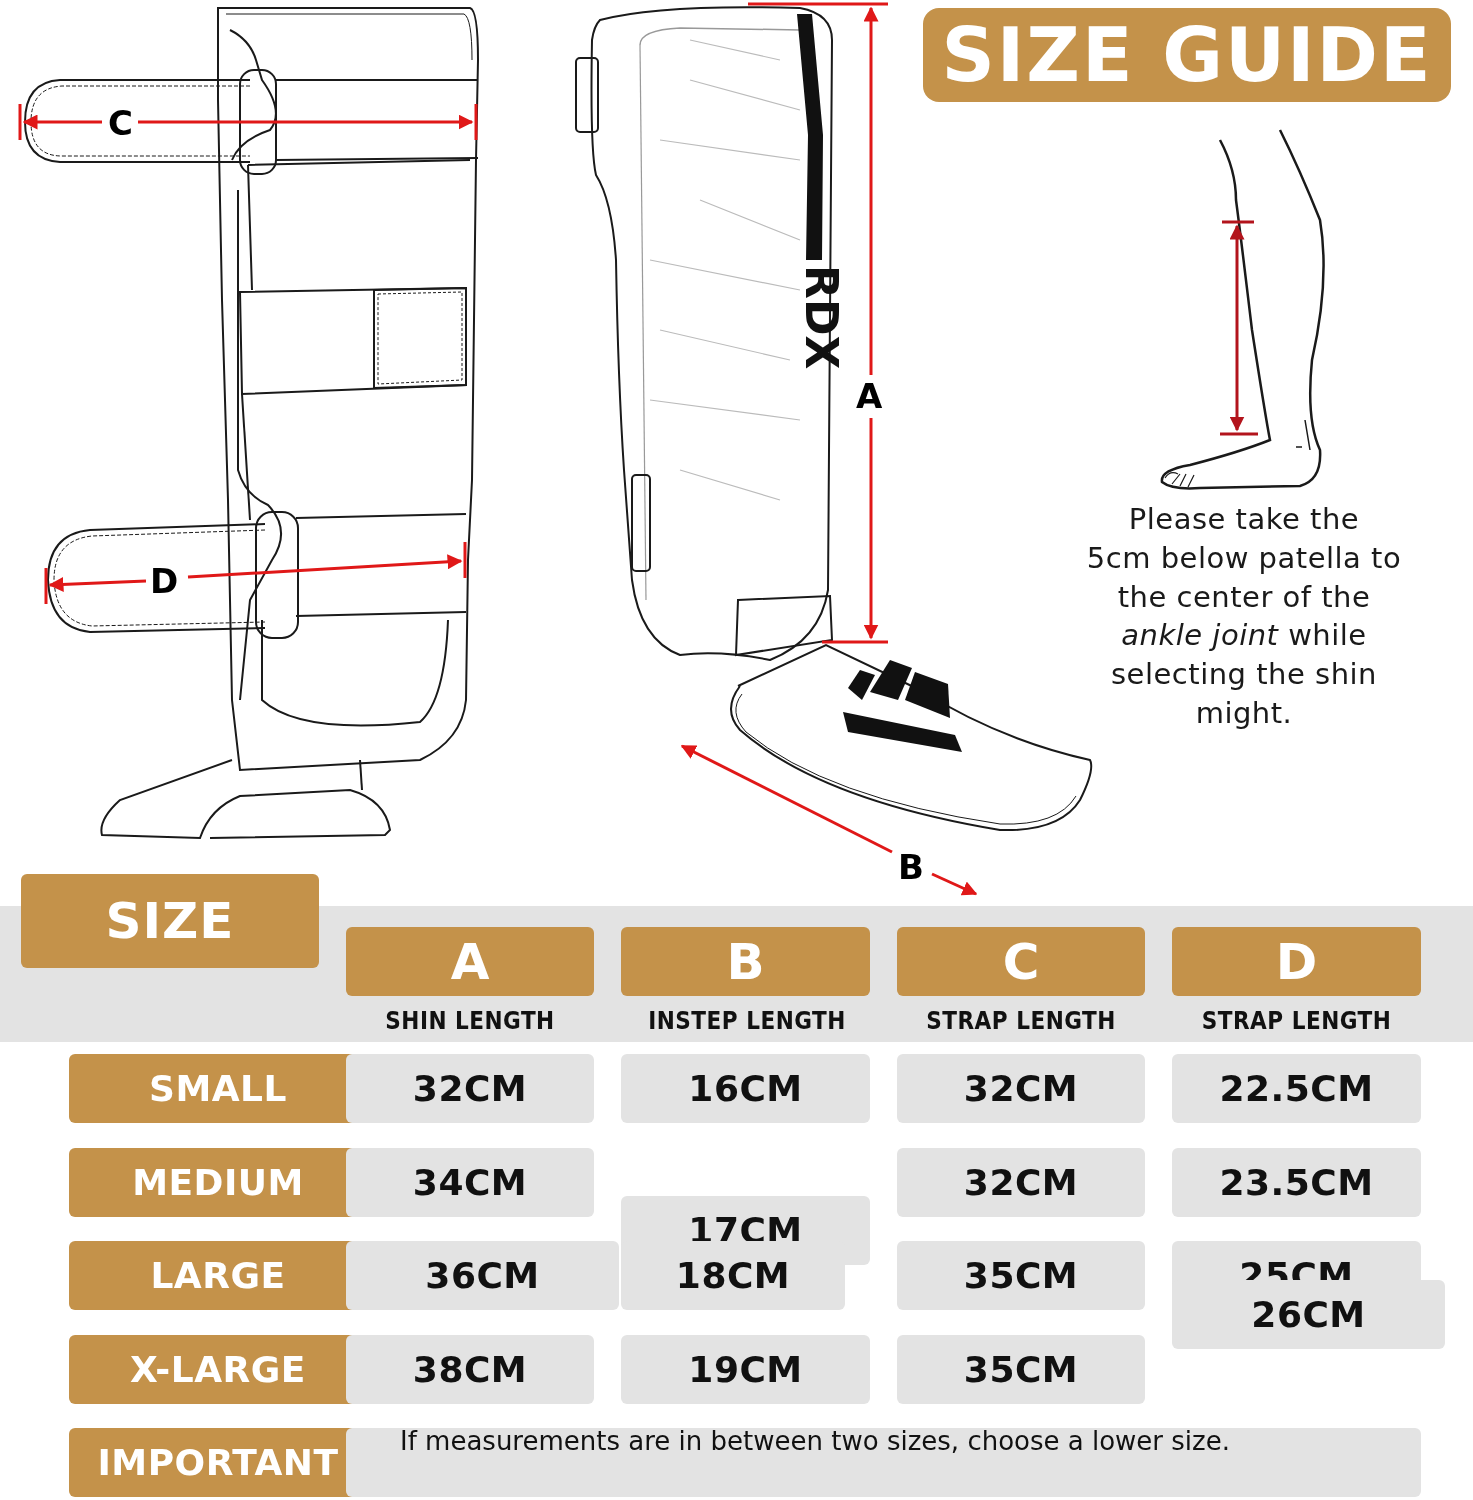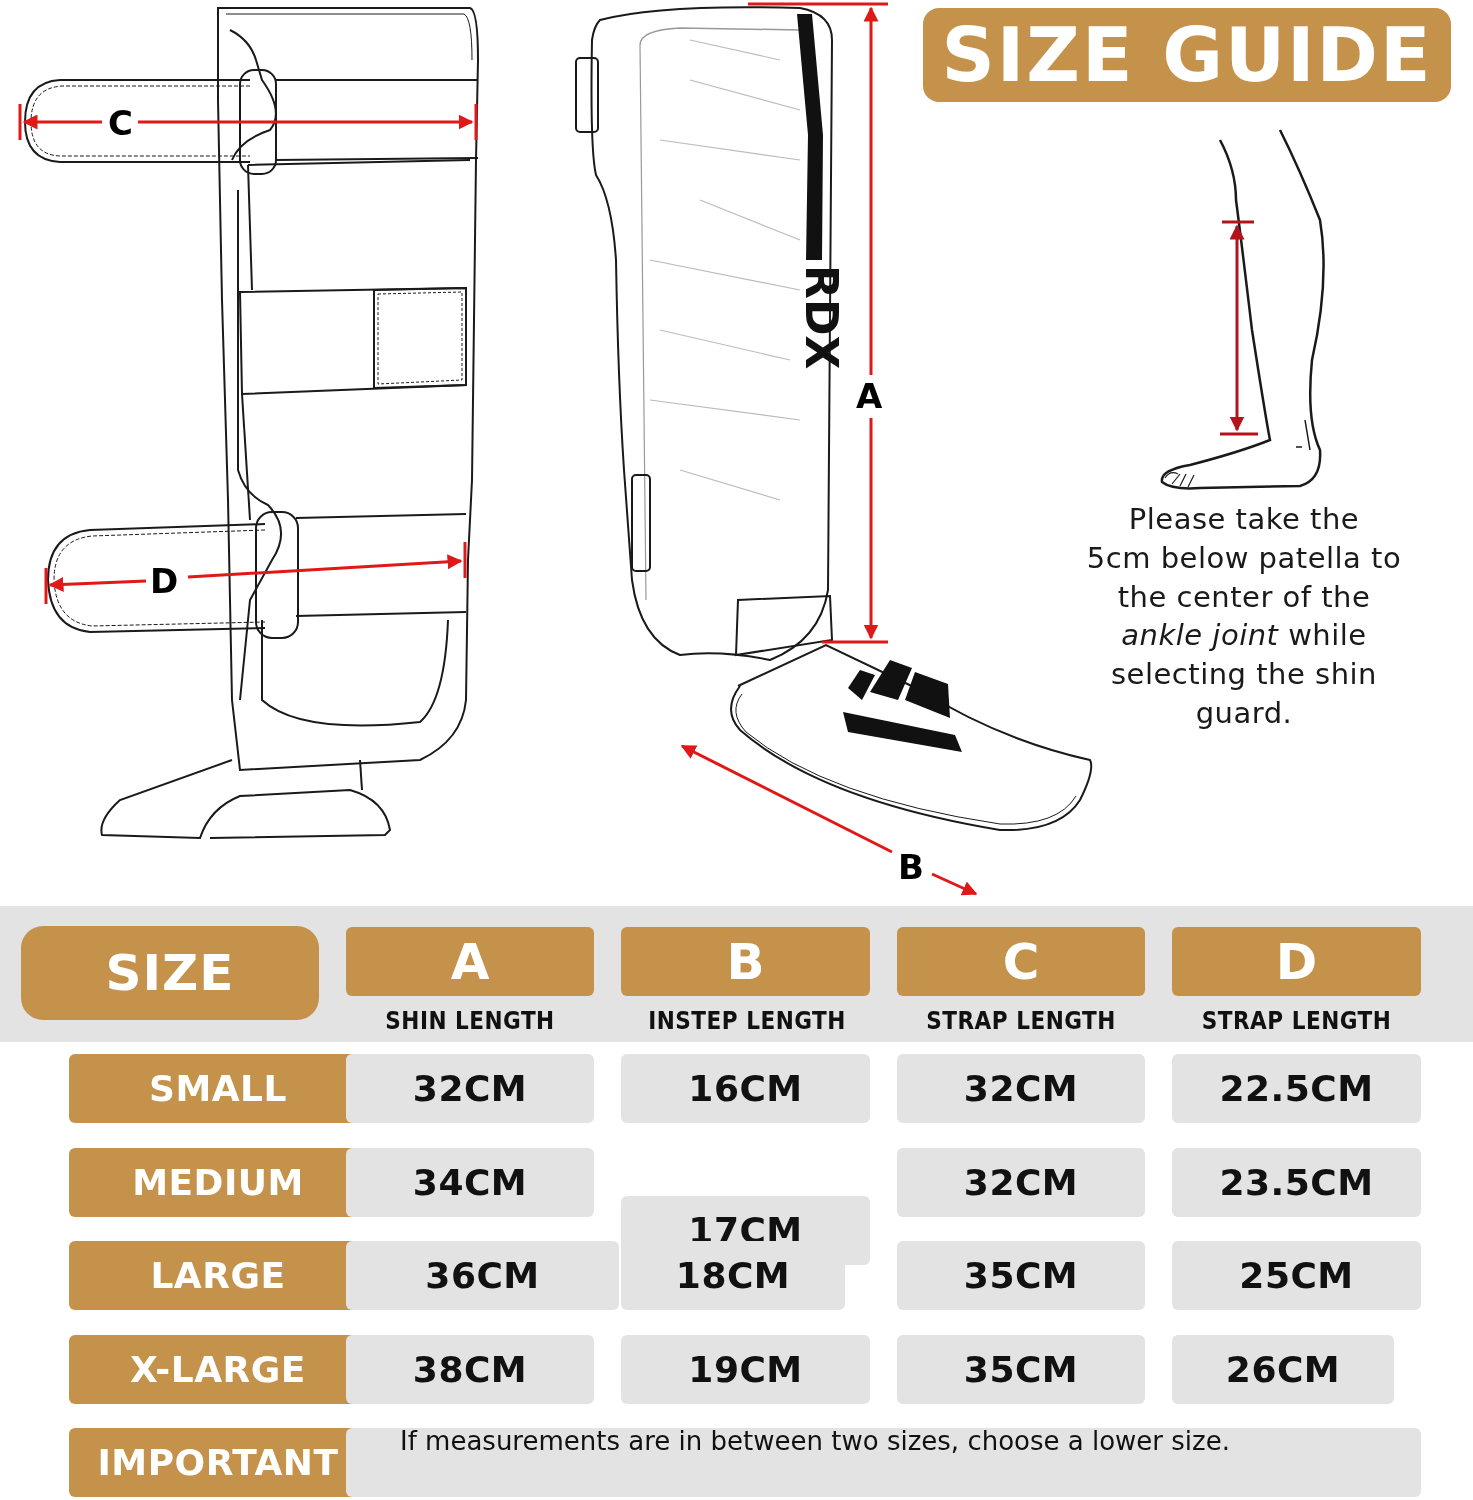--- a/index.html
+++ b/index.html
@@ -168,26 +168,26 @@
 </div>
 
 <div class="title-box">SIZE GUIDE</div>
 
 <div class="instructions">
   <div>Please take the</div>
   <div>5cm below patella to</div>
   <div>the center of the</div>
   <div><em>ankle joint</em><span> while</span></div>
   <div>selecting the shin</div>
-  <div>guard.</div>
+  <div>might.</div>
 </div>
 
 <div class="table-header-band"></div>
 
-<div class="cell gold size-head" style="left:21px; top:926px; width:298px; height:94px;border-radius:22px;">SIZE</div>
+<div class="cell gold size-head" style="left:21px; top:874px; width:298px; height:94px;">SIZE</div>
 
 <div class="cell gold col-letter" style="left:346px; top:927px; width:248px; height:69px;">A</div>
 <div class="col-sub" style="left:346px; top:1007px; width:248px;">SHIN LENGTH</div>
 
 <div class="cell gold col-letter" style="left:621px; top:927px; width:249px; height:69px;">B</div>
 <div class="col-sub" style="left:621px; top:1007px; width:276px; margin-left:-12px;">INSTEP LENGTH</div>
 
 <div class="cell gold col-letter" style="left:897px; top:927px; width:248px; height:69px;">C</div>
 <div class="col-sub" style="left:897px; top:1007px; width:248px;">STRAP LENGTH</div>
 
@@ -209,18 +209,18 @@
 <div class="cell gold row-label" style="left:21px; top:1241px; width:298px; height:69px;">LARGE</div>
 <div class="cell grey val" style="left:346px; top:1241px; width:273px; height:69px;">36CM</div>
 <div class="cell grey val" style="left:621px; top:1241px; width:224px; height:69px;">18CM</div>
 <div class="cell grey val" style="left:897px; top:1241px; width:248px; height:69px;">35CM</div>
 <div class="cell grey val" style="left:1172px; top:1241px; width:249px; height:69px;">25CM</div>
 
 <div class="cell gold row-label" style="left:21px; top:1335px; width:298px; height:69px;">X-LARGE</div>
 <div class="cell grey val" style="left:346px; top:1335px; width:248px; height:69px;">38CM</div>
 <div class="cell grey val" style="left:621px; top:1335px; width:249px; height:69px;">19CM</div>
 <div class="cell grey val" style="left:897px; top:1335px; width:248px; height:69px;">35CM</div>
-<div class="cell grey val" style="left:1172px; top:1335px; width:222px; height:69px;">26CM</div>
+<div class="cell grey val" style="left:1172px; top:1280px; width:273px; height:69px;">26CM</div>
 
 <div class="cell gold row-label" style="left:21px; top:1428px; width:298px; height:69px;">IMPORTANT</div>
 <div class="cell grey important-text" style="left:346px; top:1428px; width:1075px; height:69px;">
   <div>If measurements are in between two sizes, choose a lower size.</div>
 </div>
 
 </body></html>

